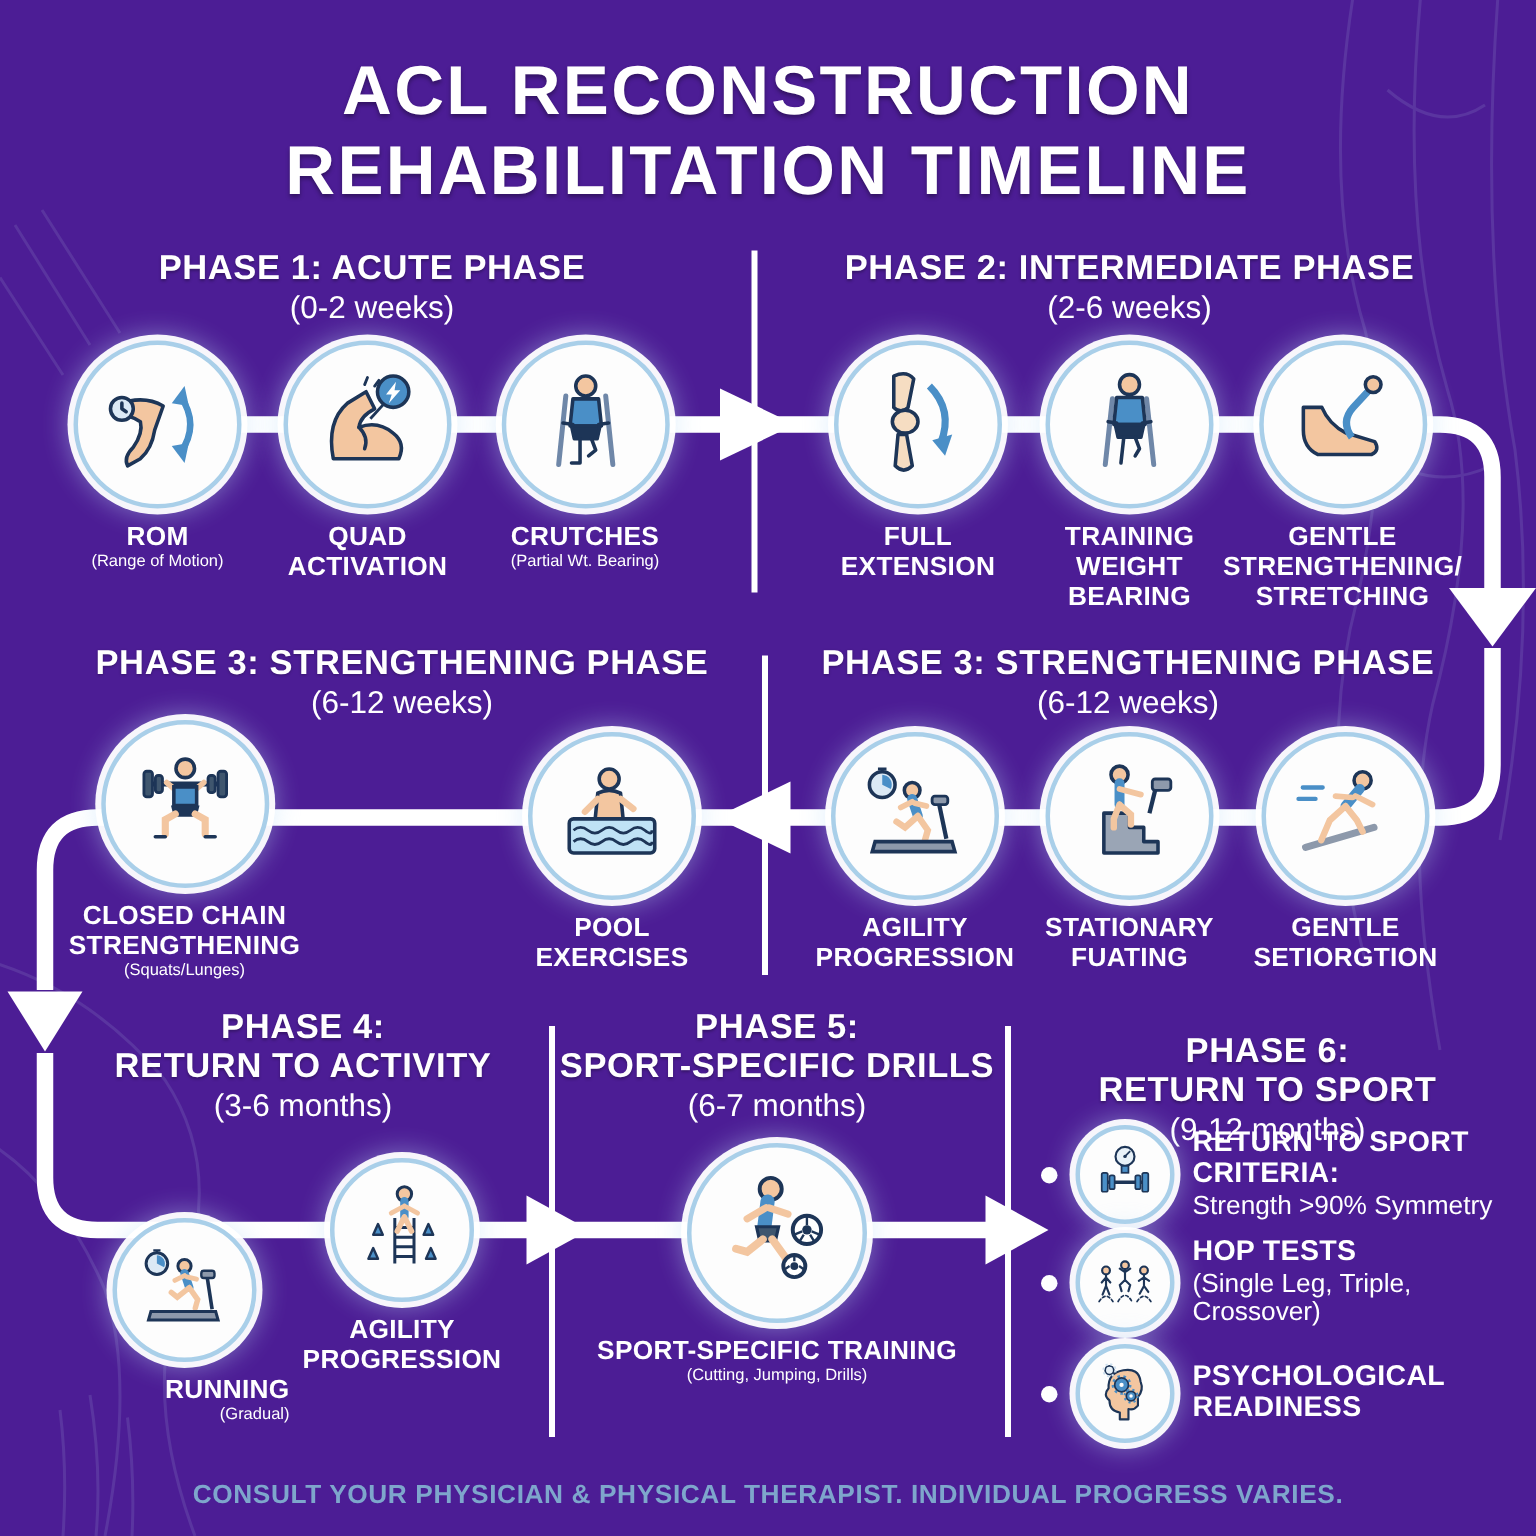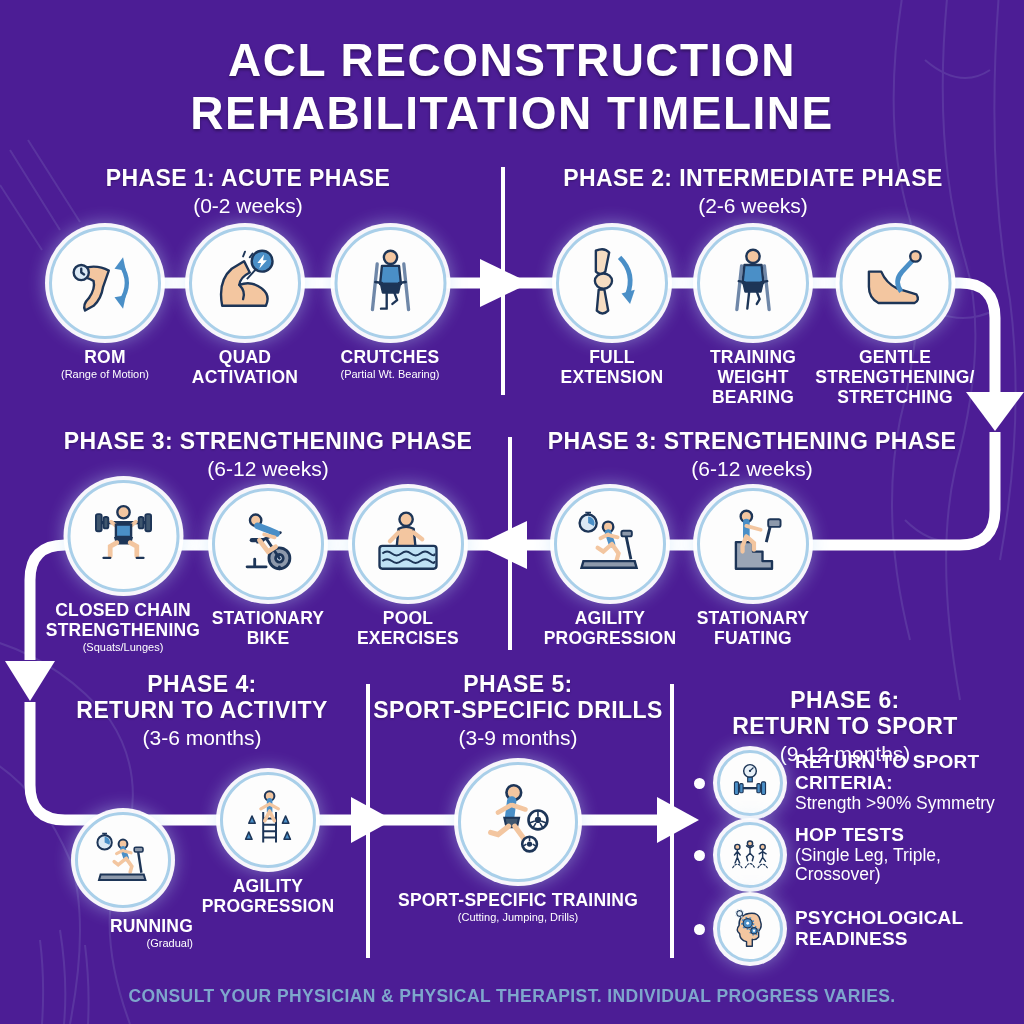--- a/index.html
+++ b/index.html
@@ -105,21 +105,21 @@
     <div class="s">(6-12 weeks)</div>
   </div>
   <div class="hdr" style="left:202px;top:672px;">
     <div class="t">PHASE 4:</div>
     <div class="t">RETURN TO ACTIVITY</div>
     <div class="s">(3-6 months)</div>
   </div>
   <div class="hdr" style="left:518px;top:672px;">
     <div class="t">PHASE 5:</div>
     <div class="t">SPORT-SPECIFIC DRILLS</div>
-    <div class="s">(3-9 months)</div>
+    <div class="s">(6-7 months)</div>
   </div>
   <div class="hdr" style="left:845px;top:672px;margin-top:16px;">
     <div class="t">PHASE 6:</div>
     <div class="t">RETURN TO SPORT</div>
     <div class="s">(9-12 months)</div>
   </div>
 
   <div class="node" style="left:105px;top:227px;width:170px;">
     <div class="circle c112">
       <svg width="76" height="76" viewBox="0 0 80 80">
@@ -259,40 +259,20 @@
             <path d="M26 63 H19 M54 63 H61"></path>
           </g>
       </svg>
     </div>
     <div class="node-label">
       <div class="nl-b">CLOSED CHAIN STRENGTHENING</div>
       <div class="nl-r">(Squats/Lunges)</div>
     </div>
   </div>
 
-  <div class="node" style="left:268px;top:488px;width:150px;">
-    <div class="circle c112">
-      <svg width="76" height="76" viewBox="0 0 80 80">
-        <g stroke="#1d3557" stroke-width="3" fill="none" stroke-linecap="round">
-          <circle cx="52" cy="55" r="11" fill="#8d99ab"></circle>
-          <circle cx="52" cy="55" r="4" fill="#dbe9f5"></circle>
-          <path d="M52 55 L38 34 L29 38 M38 34 L53 28"></path>
-          <path d="M23 36 H34" stroke-width="4.5"></path>
-          <path d="M18 64 H38 M26 56 L26 64 M52 66 V64"></path>
-        </g>
-        <circle cx="27" cy="15" r="6" fill="#f3c6a0" stroke="#1d3557" stroke-width="2.5"></circle>
-        <path d="M29 21 Q40 25 49 29" stroke="#4a8fc7" stroke-width="7" fill="none" stroke-linecap="round"></path>
-        <path d="M31 36 L40 48 L48 43" stroke="#f3c6a0" stroke-width="5" fill="none" stroke-linecap="round"></path>
-        <path d="M36 30 L47 33" stroke="#f3c6a0" stroke-width="4" fill="none" stroke-linecap="round"></path>
-      </svg>
-    </div>
-    <div class="node-label">
-      <div class="nl-b">STATIONARY BIKE</div>
-    </div>
-  </div>
 
   <div class="node" style="left:408px;top:488px;width:140px;">
     <div class="circle c112">
       <svg width="76" height="76" viewBox="0 0 80 80">
         <circle cx="38" cy="14" r="7" fill="#f3c6a0" stroke="#1d3557" stroke-width="2.5"></circle>
         <path fill="#f3c6a0" stroke="#1d3557" stroke-width="2.5" stroke-linejoin="round" d="M30 24 Q38 20 46 24 L48 44 H28 Z"></path>
         <path d="M30 28 L21 37 M46 28 L55 35" stroke="#f3c6a0" stroke-width="4.5" fill="none" stroke-linecap="round"></path>
         <rect x="10" y="42" width="60" height="24" rx="3" fill="#bfe2f5" stroke="#1d3557" stroke-width="2.5"></rect>
         <g stroke="#1d3557" stroke-width="2" fill="none">
           <path d="M13 50 q5 -4 10 0 t10 0 t10 0 t10 0 t10 0 t5 0"></path>
@@ -335,20 +315,37 @@
         <path d="M33 17 L33 32" stroke="#4a8fc7" stroke-width="7" stroke-linecap="round"></path>
         <path d="M33 21 L48 25" stroke="#f3c6a0" stroke-width="4" stroke-linecap="round"></path>
         <path d="M33 32 L29 42 L29 48 M33 32 L41 39 L41 46" stroke="#f3c6a0" stroke-width="4.5" fill="none" stroke-linecap="round"></path>
       </svg>
     </div>
     <div class="node-label">
       <div class="nl-b">STATIONARY FUATING</div>
     </div>
   </div>
 
+  <div class="node" style="left:897px;top:488px;width:160px;">
+    <div class="circle c112">
+      <svg width="76" height="76" viewBox="0 0 80 80">
+        <g stroke="#4a8fc7" stroke-width="3" stroke-linecap="round">
+            <path d="M10 20 H24 M7 28 H19"></path>
+          </g>
+        <path d="M12 62 L60 48" stroke="#8d99ab" stroke-width="5" stroke-linecap="round"></path>
+        <circle cx="52" cy="15" r="6" fill="#f3c6a0" stroke="#1d3557" stroke-width="2.5"></circle>
+        <path d="M50 21 L40 33" stroke="#4a8fc7" stroke-width="7" stroke-linecap="round"></path>
+        <path d="M47 26 L59 32 M45 27 L33 26" stroke="#f3c6a0" stroke-width="4" fill="none" stroke-linecap="round"></path>
+        <path d="M40 33 L29 43 L23 57 M40 33 L48 43 L52 51" stroke="#f3c6a0" stroke-width="4.5" fill="none" stroke-linecap="round"></path>
+      </svg>
+    </div>
+    <div class="node-label">
+      <div class="nl-b">GENTLE SETIORGTION</div>
+    </div>
+  </div>
 
   <div class="node" style="left:123px;top:812px;width:140px;text-align:right;">
     <div class="circle c96">
       <svg width="64" height="64" viewBox="0 0 80 80">
         <circle cx="17" cy="18" r="9" fill="#dbe9f5" stroke="#1d3557" stroke-width="2.5"></circle>
         <path d="M17 11 A7 7 0 0 1 23 21 L17 18 Z" fill="#4a8fc7"></path>
         <path d="M14 7 h6 M17 7 v2" stroke="#1d3557" stroke-width="2"></path>
         <circle cx="40" cy="20" r="5.5" fill="#f3c6a0" stroke="#1d3557" stroke-width="2.5"></circle>
         <path d="M40 26 L44 38" stroke="#4a8fc7" stroke-width="7" stroke-linecap="round"></path>
         <path d="M44 38 L34 46 L29 42 M44 38 L51 48 L49 55" stroke="#f3c6a0" stroke-width="4.5" fill="none" stroke-linecap="round"></path>

